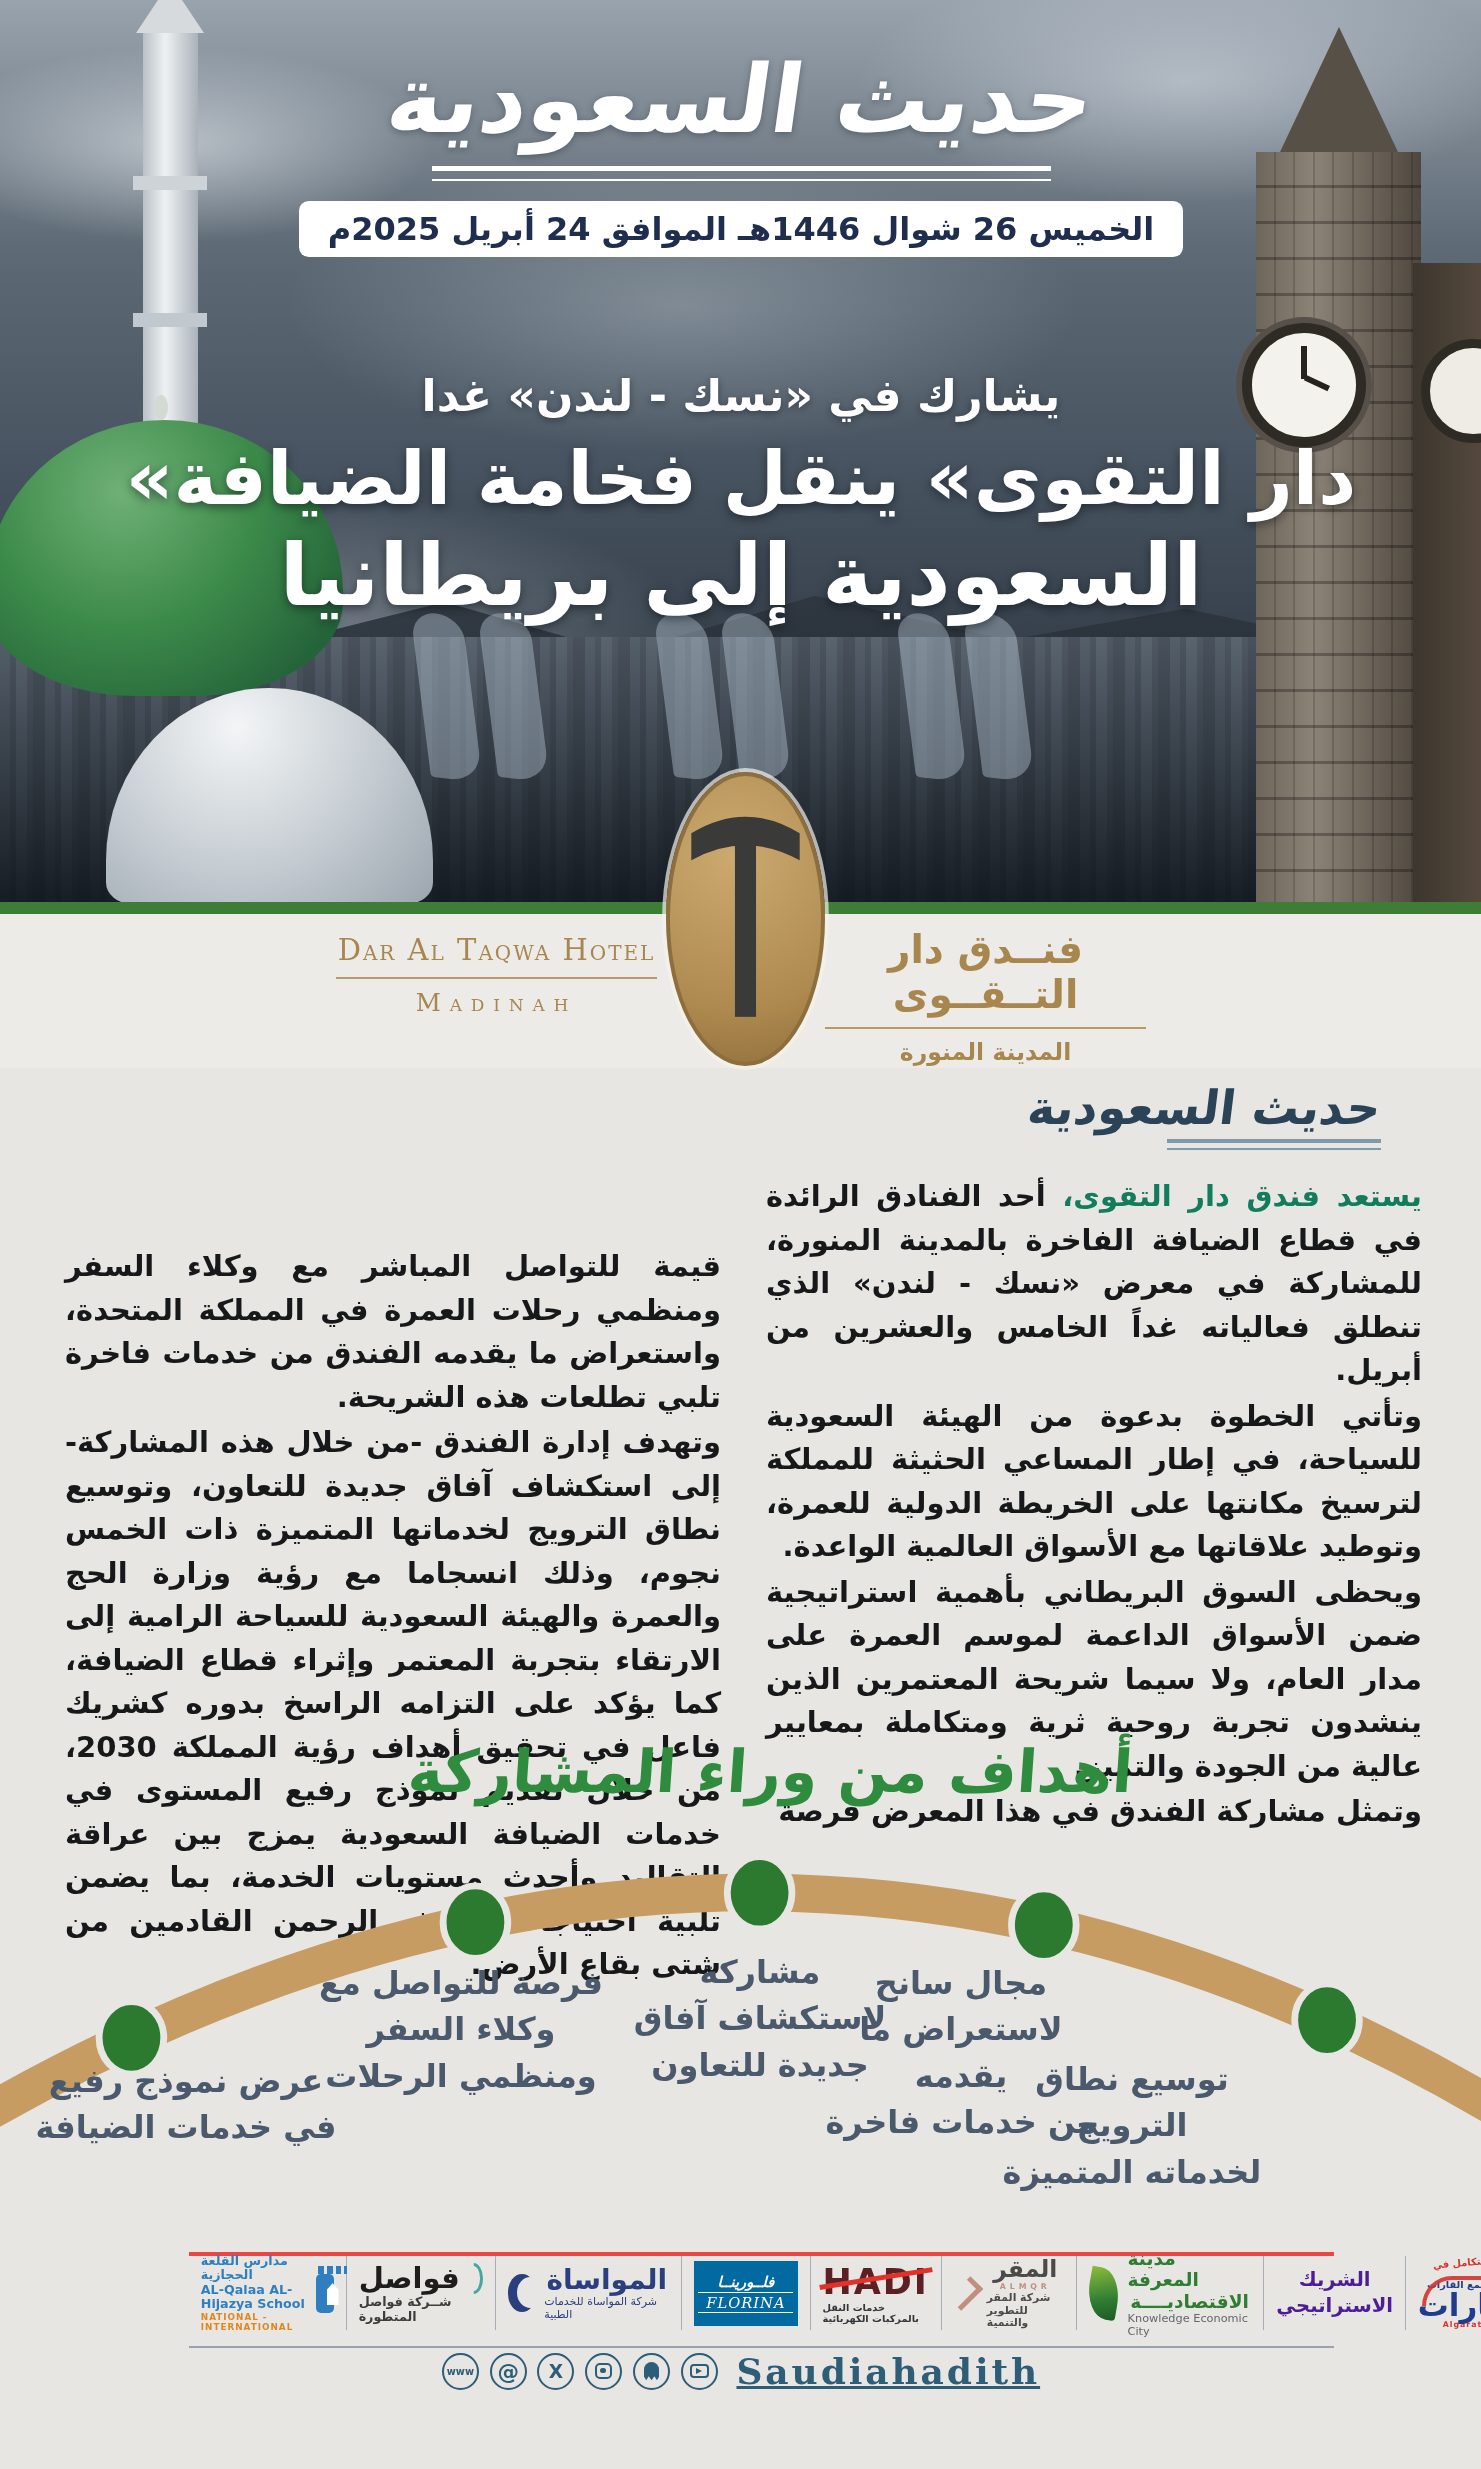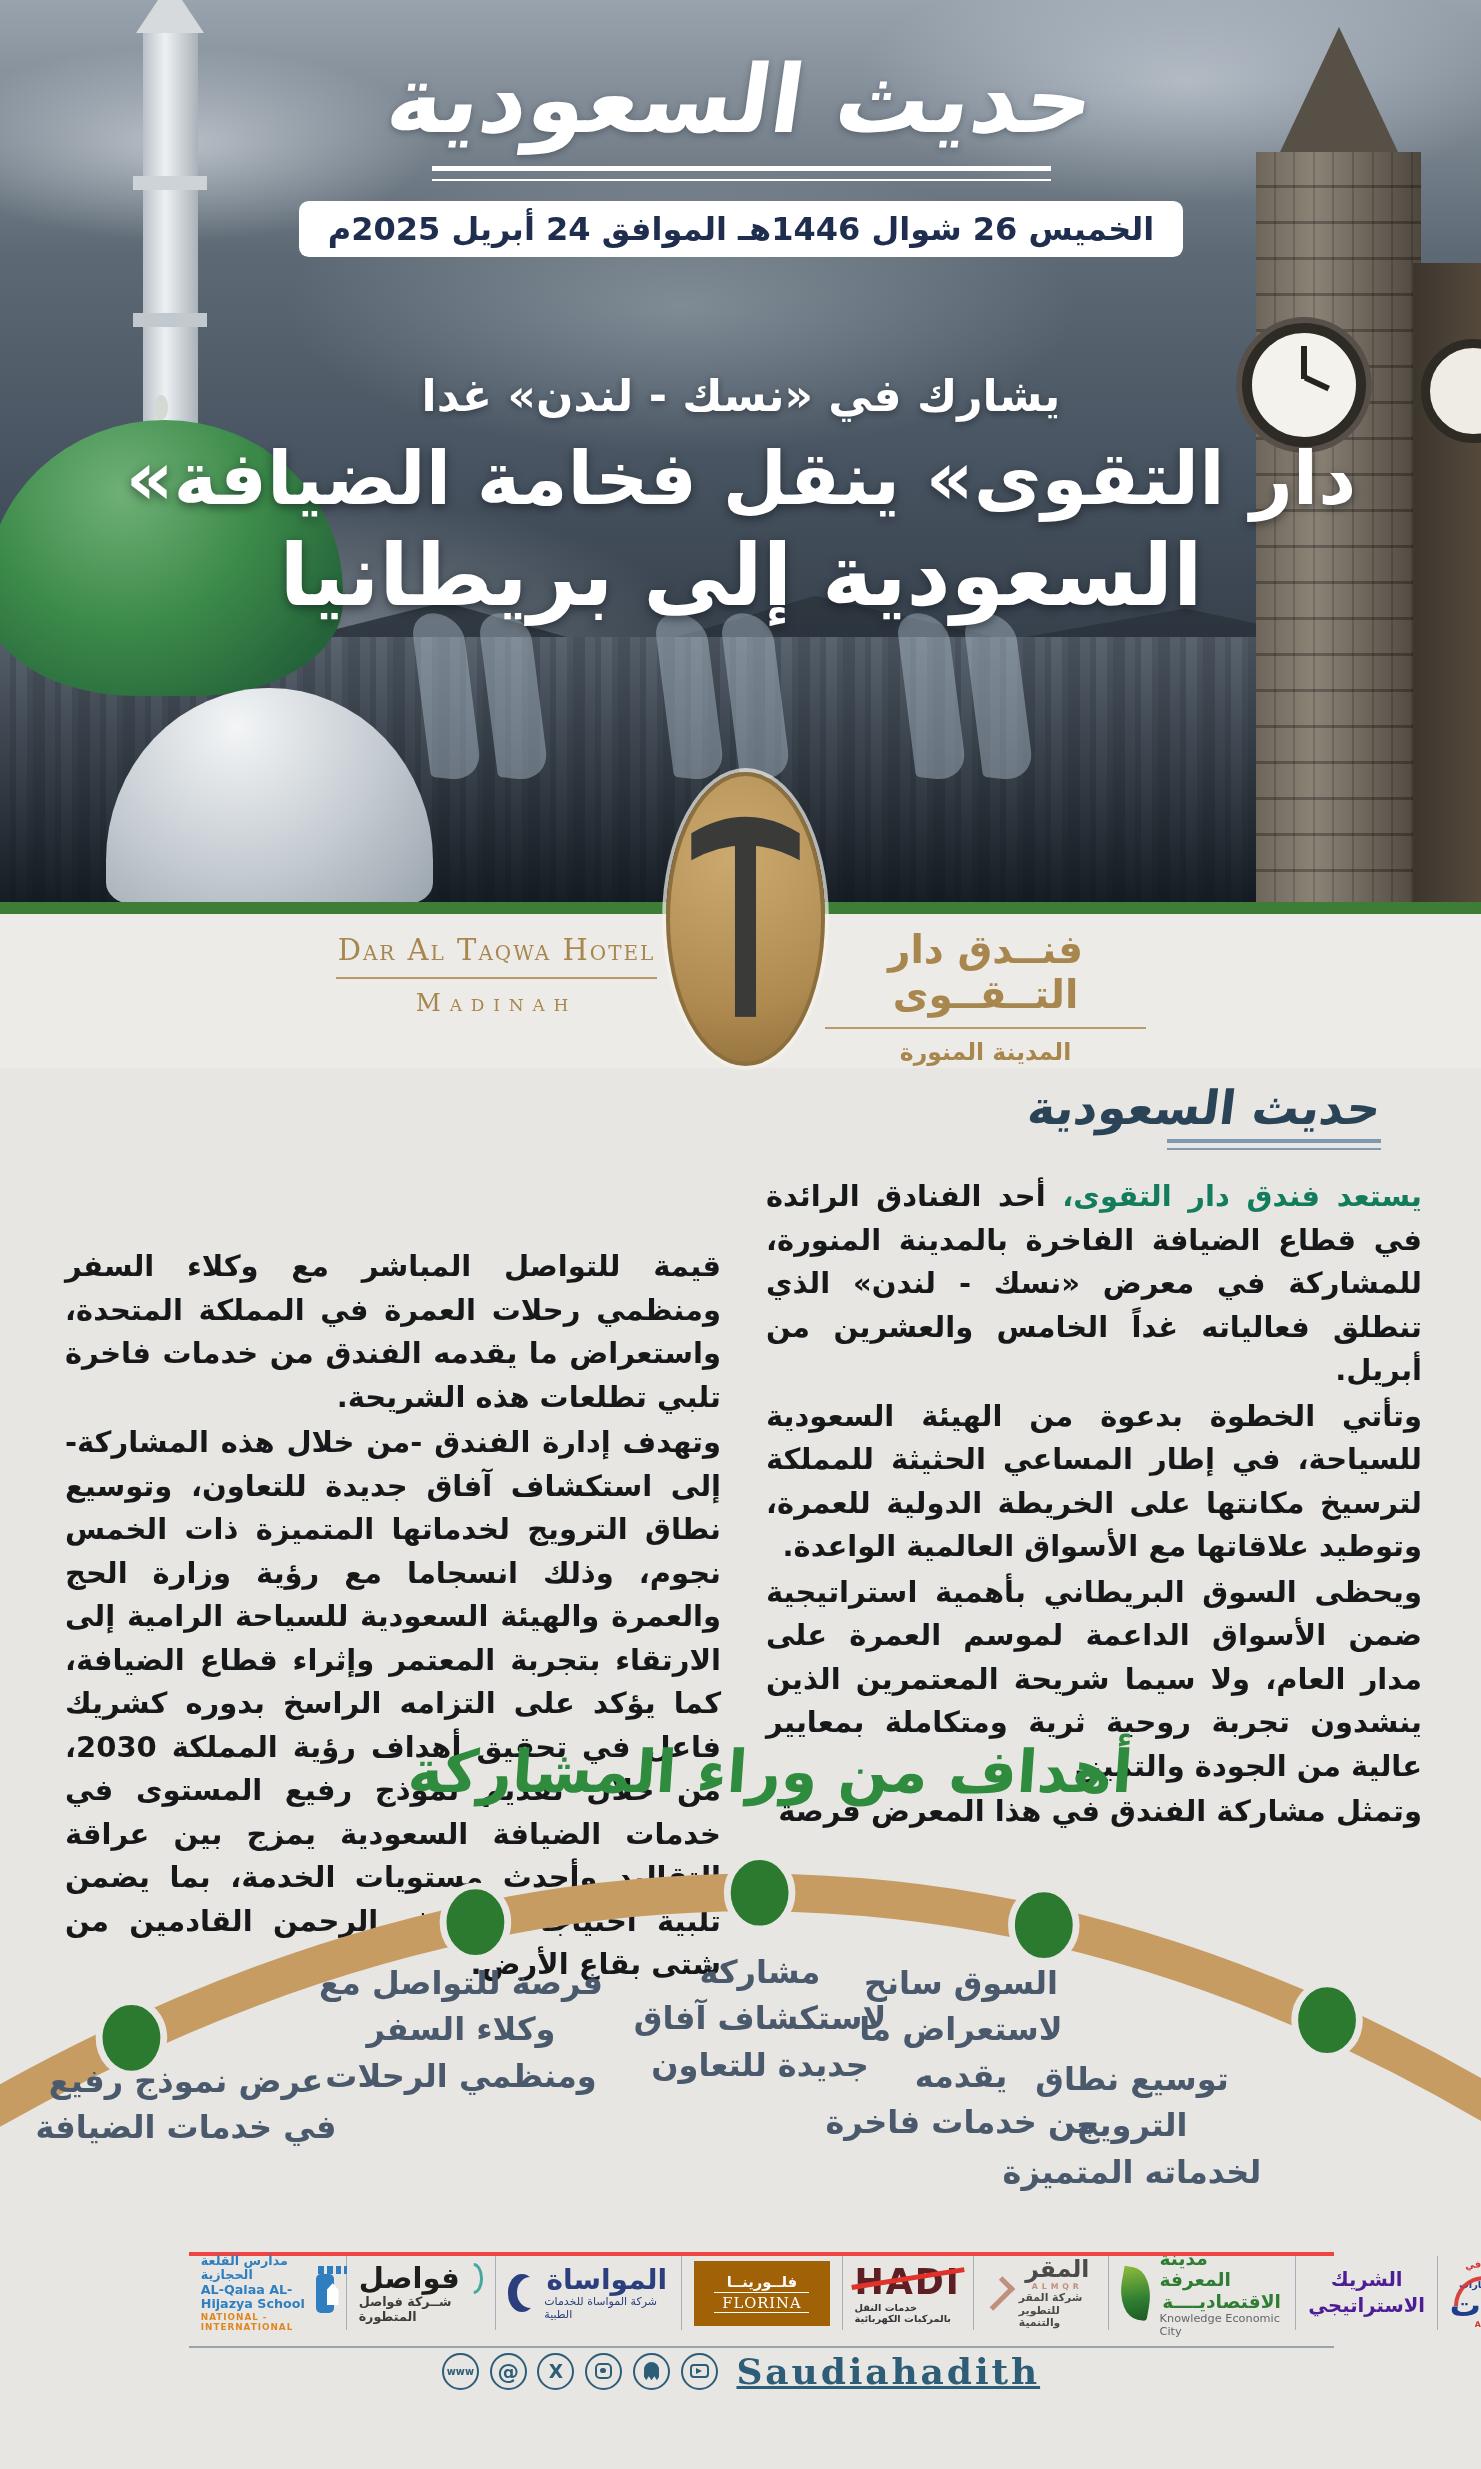--- a/index.html
+++ b/index.html
@@ -126,22 +126,22 @@
   .castle::after{content:"";position:absolute;left:10.8px;top:9.8px;width:11.8px;height:21.6px;background:#fff;
     clip-path:polygon(50% 0,100% 30%,100% 100%,0 100%,0 30%);}
   .fawasel-name{font-size:29px;font-weight:bold;color:#1d1d1b;}
   .fawasel-mark{width:13.7px;height:25.5px;border:3.9px solid #44a8a0;border-radius:50%;clip-path:inset(0 0 0 52%);}
   .fawasel-sub{font-size:12.7px;color:#3c3c3a;font-weight:bold;}
   .crescent{width:33px;height:43px;position:relative;}
   .crescent::before{content:"";position:absolute;inset:2.9px 0;background:#2b3f7e;border-radius:50%;}
   .crescent::after{content:"";position:absolute;left:8.8px;top:5.9px;width:27.4px;height:31px;background:#e7e6e4;border-radius:50%;}
   .mouwasat-name{font-size:28px;font-weight:bold;color:#2b3f7e;}
   .mouwasat-sub{font-size:11px;color:#2b3f7e;}
-  .florina{background:#a16207;color:#fff;width:136px;height:65px;display:flex;flex-direction:column;
-    align-items:center;justify-content:center;gap:2.9px;}
+  .florina{background:#0369a1;color:#fff;width:104px;height:65px;display:flex;flex-direction:column;
+    align-items:center;justify-content:center;gap:2.9px;font-style:italic;}
   .florina-ar{font-size:14.7px;font-weight:bold;letter-spacing:2px;}
   .florina-en{font-family:"DejaVu Serif",serif;border-top:1px solid #fff;border-bottom:1px solid #fff;
     padding:1px 7.8px;font-size:14.7px;letter-spacing:1px;}
   .hadi-name{font-size:35px;font-weight:bold;color:#5e1f24;letter-spacing:2px;position:relative;}
   .hadi-name::before{content:"";position:absolute;left:-3.9px;right:-3.9px;top:14.7px;height:4.9px;background:#e0312a;transform:rotate(-9deg);}
   .hadi-sub{font-size:9.8px;color:#35363a;font-weight:bold;}
   .chev{width:25.5px;height:25.5px;border:5.9px solid #c08f7e;border-left:none;border-bottom:none;transform:rotate(45deg);margin:0 3.9px;}
   .almqr-ar{font-size:23.5px;font-weight:bold;color:#4a4a48;}
   .almqr-en{font-size:7.8px;letter-spacing:3.9px;color:#c08f7e;font-weight:bold;}
   .almqr-sub{font-size:10.8px;color:#4a4a48;font-weight:bold;}
@@ -284,21 +284,21 @@
     <div>فرصة للتواصل مع</div>
     <div>وكلاء السفر</div>
     <div>ومنظمي الرحلات</div>
   </div>
   <div class="goal goal-3">
     <div>مشاركة</div>
     <div>لاستكشاف آفاق</div>
     <div>جديدة للتعاون</div>
   </div>
   <div class="goal goal-4">
-    <div>السوق سانح</div>
+    <div>مجال سانح</div>
     <div>لاستعراض ما يقدمه</div>
     <div>من خدمات فاخرة</div>
   </div>
   <div class="goal goal-5">
     <div>توسيع نطاق الترويج</div>
     <div>لخدماته المتميزة</div>
   </div>
 
   <div class="footer-logos">
 

